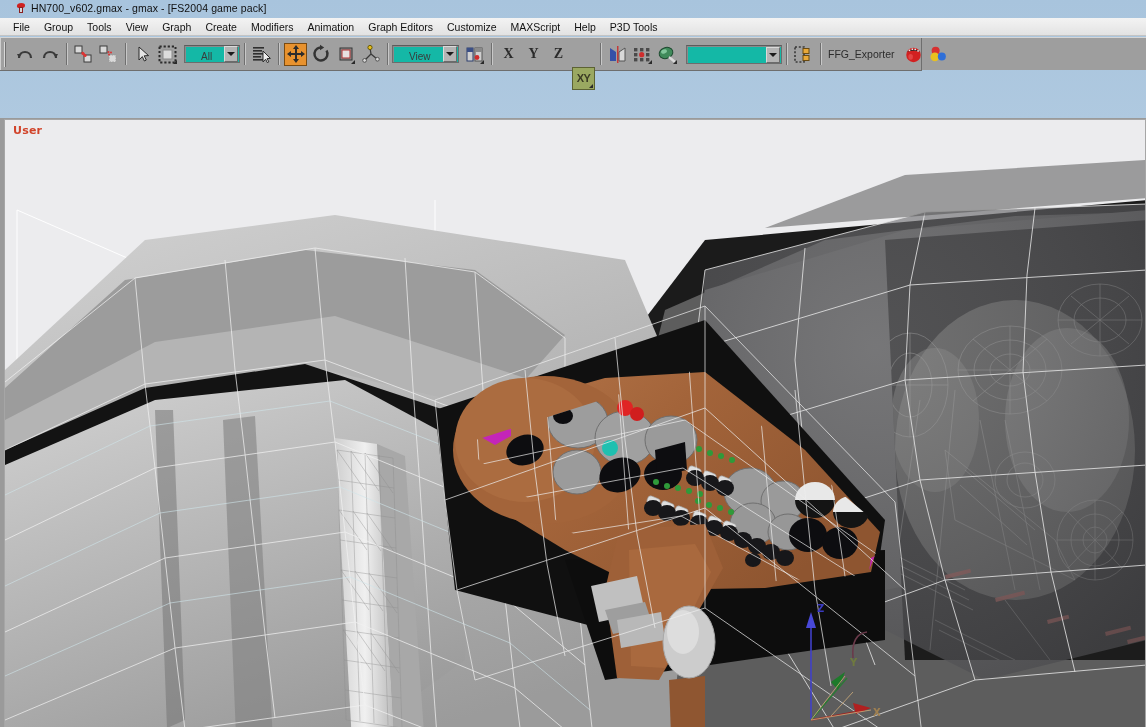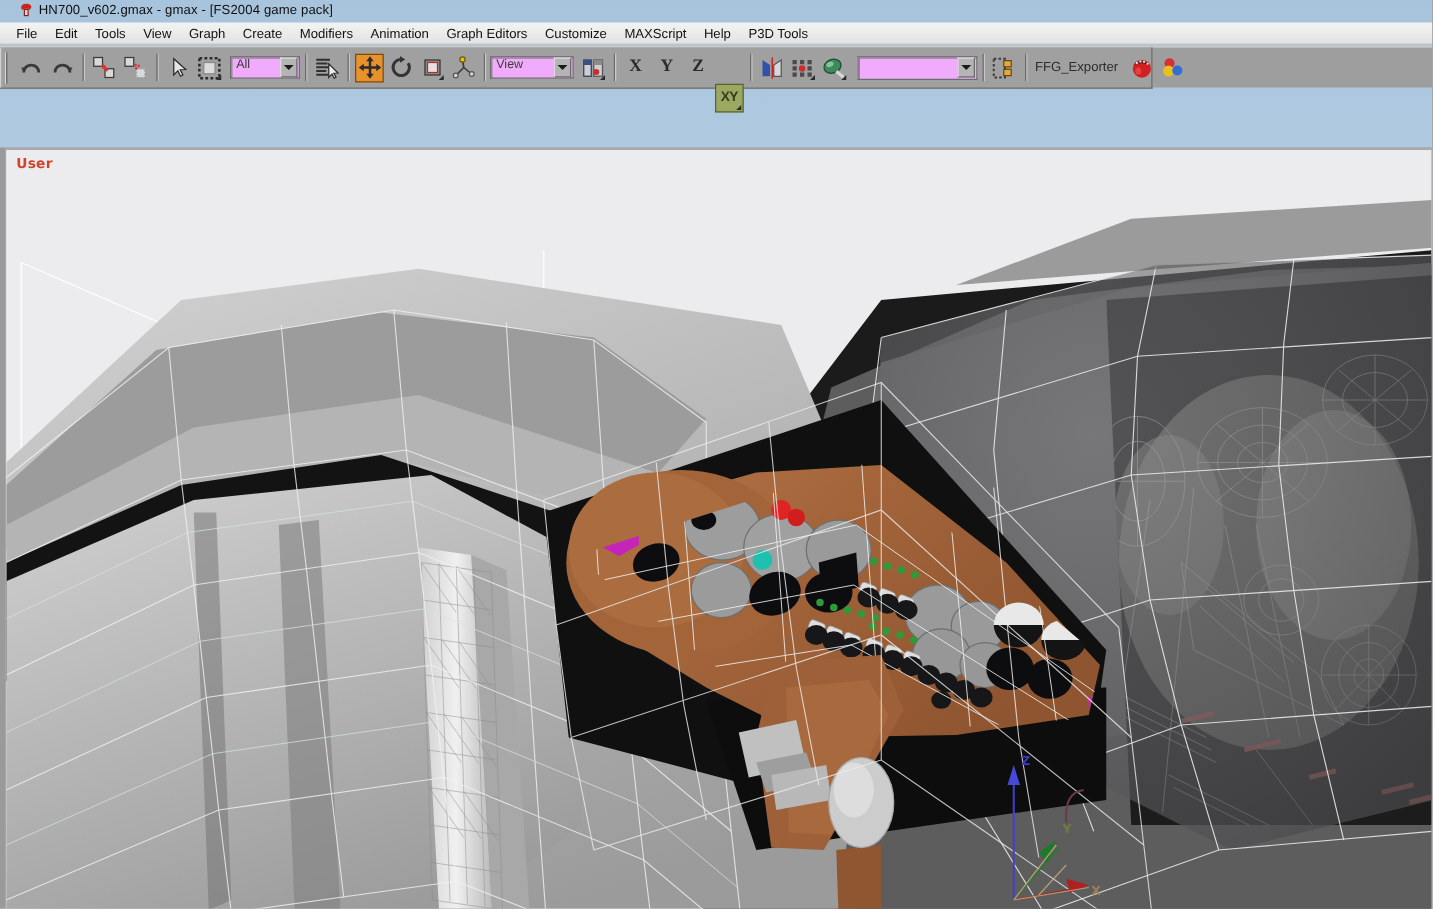--- a/index.html
+++ b/index.html
@@ -39,23 +39,23 @@
   .tbtn{width:23px;height:23px;flex:0 0 auto;margin:0 1px;position:relative;
         display:flex;align-items:center;justify-content:center;
         border:1px solid transparent;box-sizing:border-box;}
   .tbtn.on{background:#e8922e;border:1px solid #7a4a10;}
   .tbtn.ongrn{background:#9aa861;border:1px solid #5c6233;margin-top:48px;}
   .tbtn.flyout:after{content:"";position:absolute;right:1px;bottom:1px;
         border-left:4px solid transparent;border-bottom:4px solid #2a2a2a;}
   .sep{width:1px;height:22px;margin:0 4px;
        background:linear-gradient(90deg,#6f6f6f,#6f6f6f);
        box-shadow:1px 0 0 #c8c8c8;flex:0 0 auto;}
-  .combo{height:18px;background:#f0abfc;border:1px solid #6d6d6d;border-top-color:#5c5c5c;
-         display:flex;align-items:flex-start;box-sizing:border-box;flex:0 0 auto;
-         box-shadow:inset 1px 1px 0 #8a8a8a;}
+  .combo{height:18px;background:#14b8a6;border:1px solid #6d6d6d;border-top-color:#5c5c5c;
+         display:flex;align-items:flex-end;box-sizing:border-box;flex:0 0 auto;
+         box-shadow:inset 1px 1px 0 #8a8a8a;padding-left:12px;}
   .combo .ctext{font-size:10px;color:#3a3a3a;padding-left:4px;flex:1 1 auto;
          white-space:nowrap;overflow:hidden;}
   .combo .carrow{width:14px;height:16px;margin:0 1px 0 0;flex:0 0 auto;
          background:#b4b4b4;border:1px solid #dadada;border-right-color:#6b6b6b;border-bottom-color:#6b6b6b;
          display:flex;align-items:center;justify-content:center;box-sizing:border-box;}
   .combo .carrow i{border-left:4px solid transparent;border-right:4px solid transparent;
          border-top:4px solid #1b1b1b;display:block;}
   .axlbl{font-size:14px;font-weight:bold;color:#2b2b2b;
          font-family:"Liberation Serif",serif;line-height:1;}
   .xyl{font-size:11px;font-weight:bold;color:#3a3a24;letter-spacing:-.5px;}
@@ -76,21 +76,21 @@
 
 <div class="app">
 
   <div class="titlebar">
     <span class="ico"></span>
     <span class="ttl">HN700_v602.gmax - gmax - [FS2004 game pack]</span>
   </div>
 
   <div class="menubar">
     <span class="mi">File</span>
-    <span class="mi">Edit</span>
+    <span class="mi">Group</span>
     <span class="mi">Tools</span>
     <span class="mi">View</span>
     <span class="mi">Graph</span>
     <span class="mi">Create</span>
     <span class="mi">Modifiers</span>
     <span class="mi">Animation</span>
     <span class="mi">Graph Editors</span>
     <span class="mi">Customize</span>
     <span class="mi">MAXScript</span>
     <span class="mi">Help</span>

